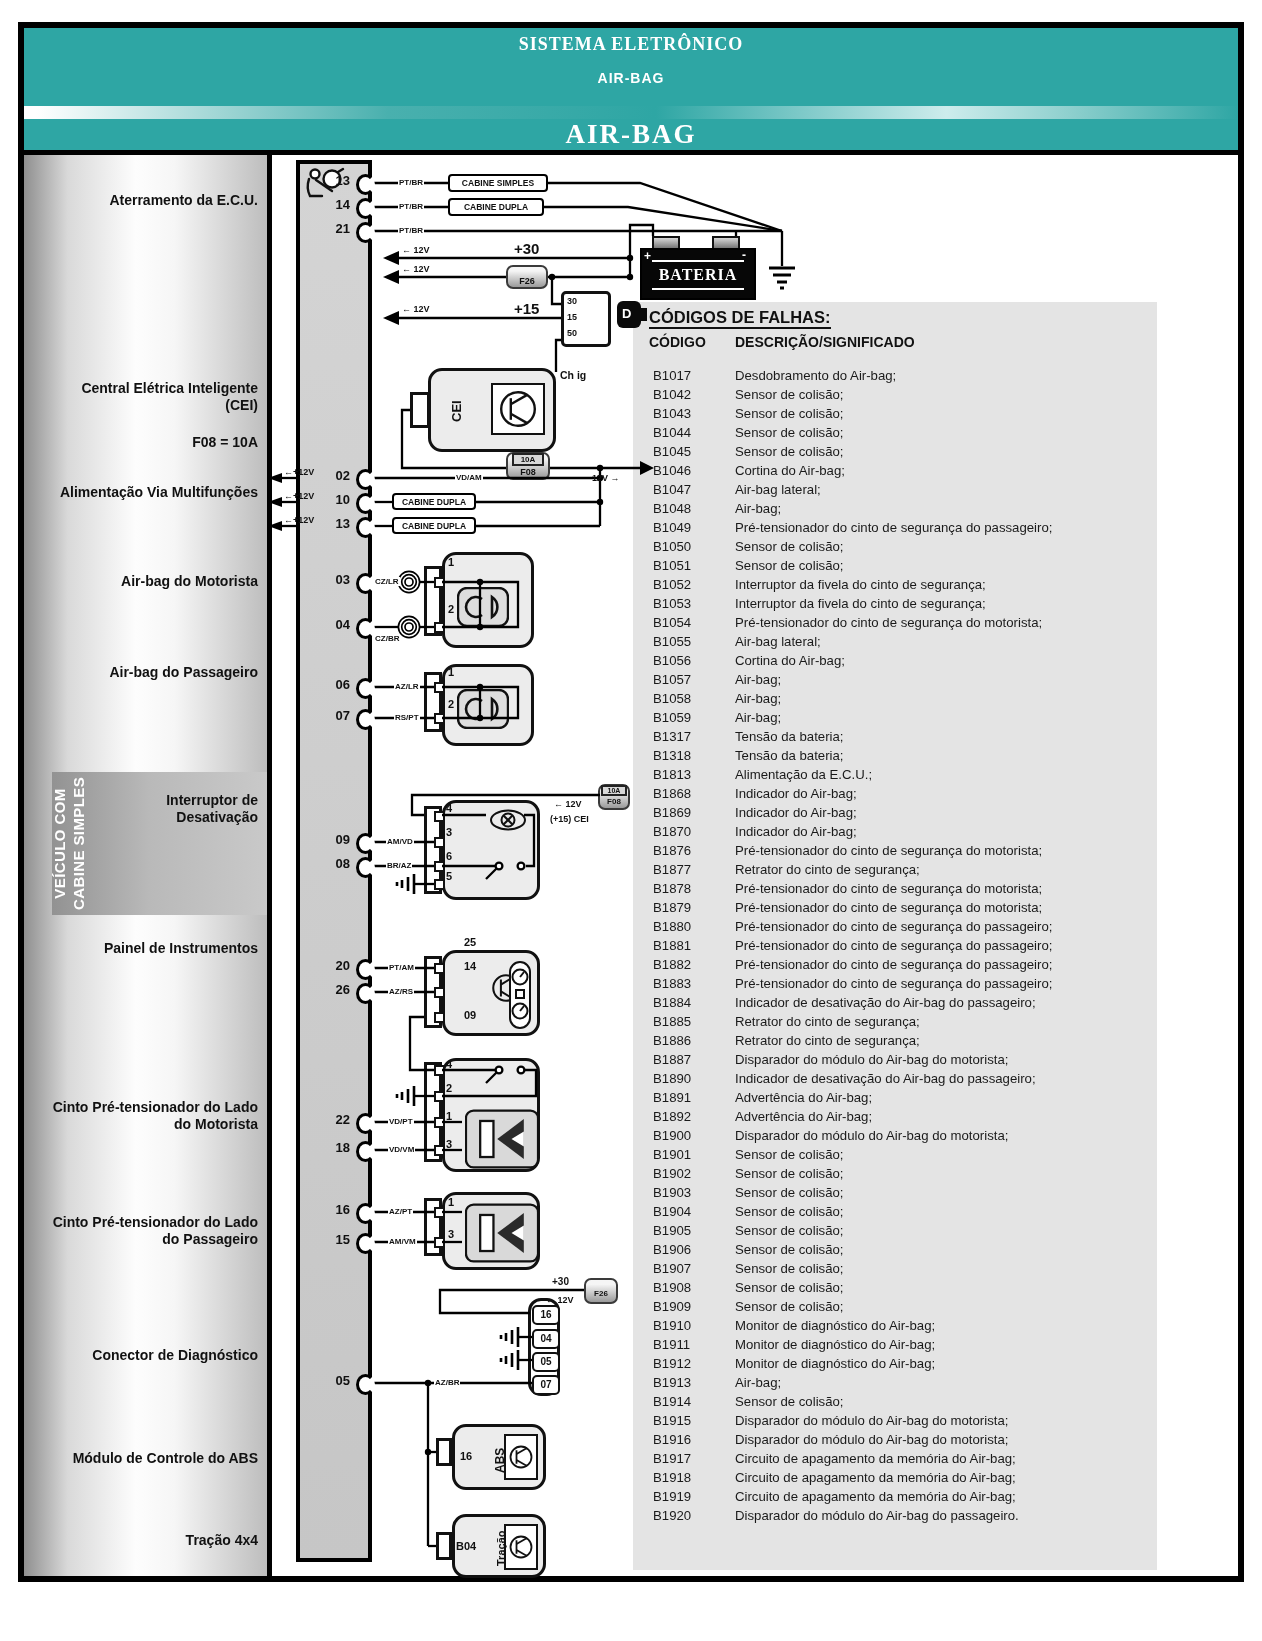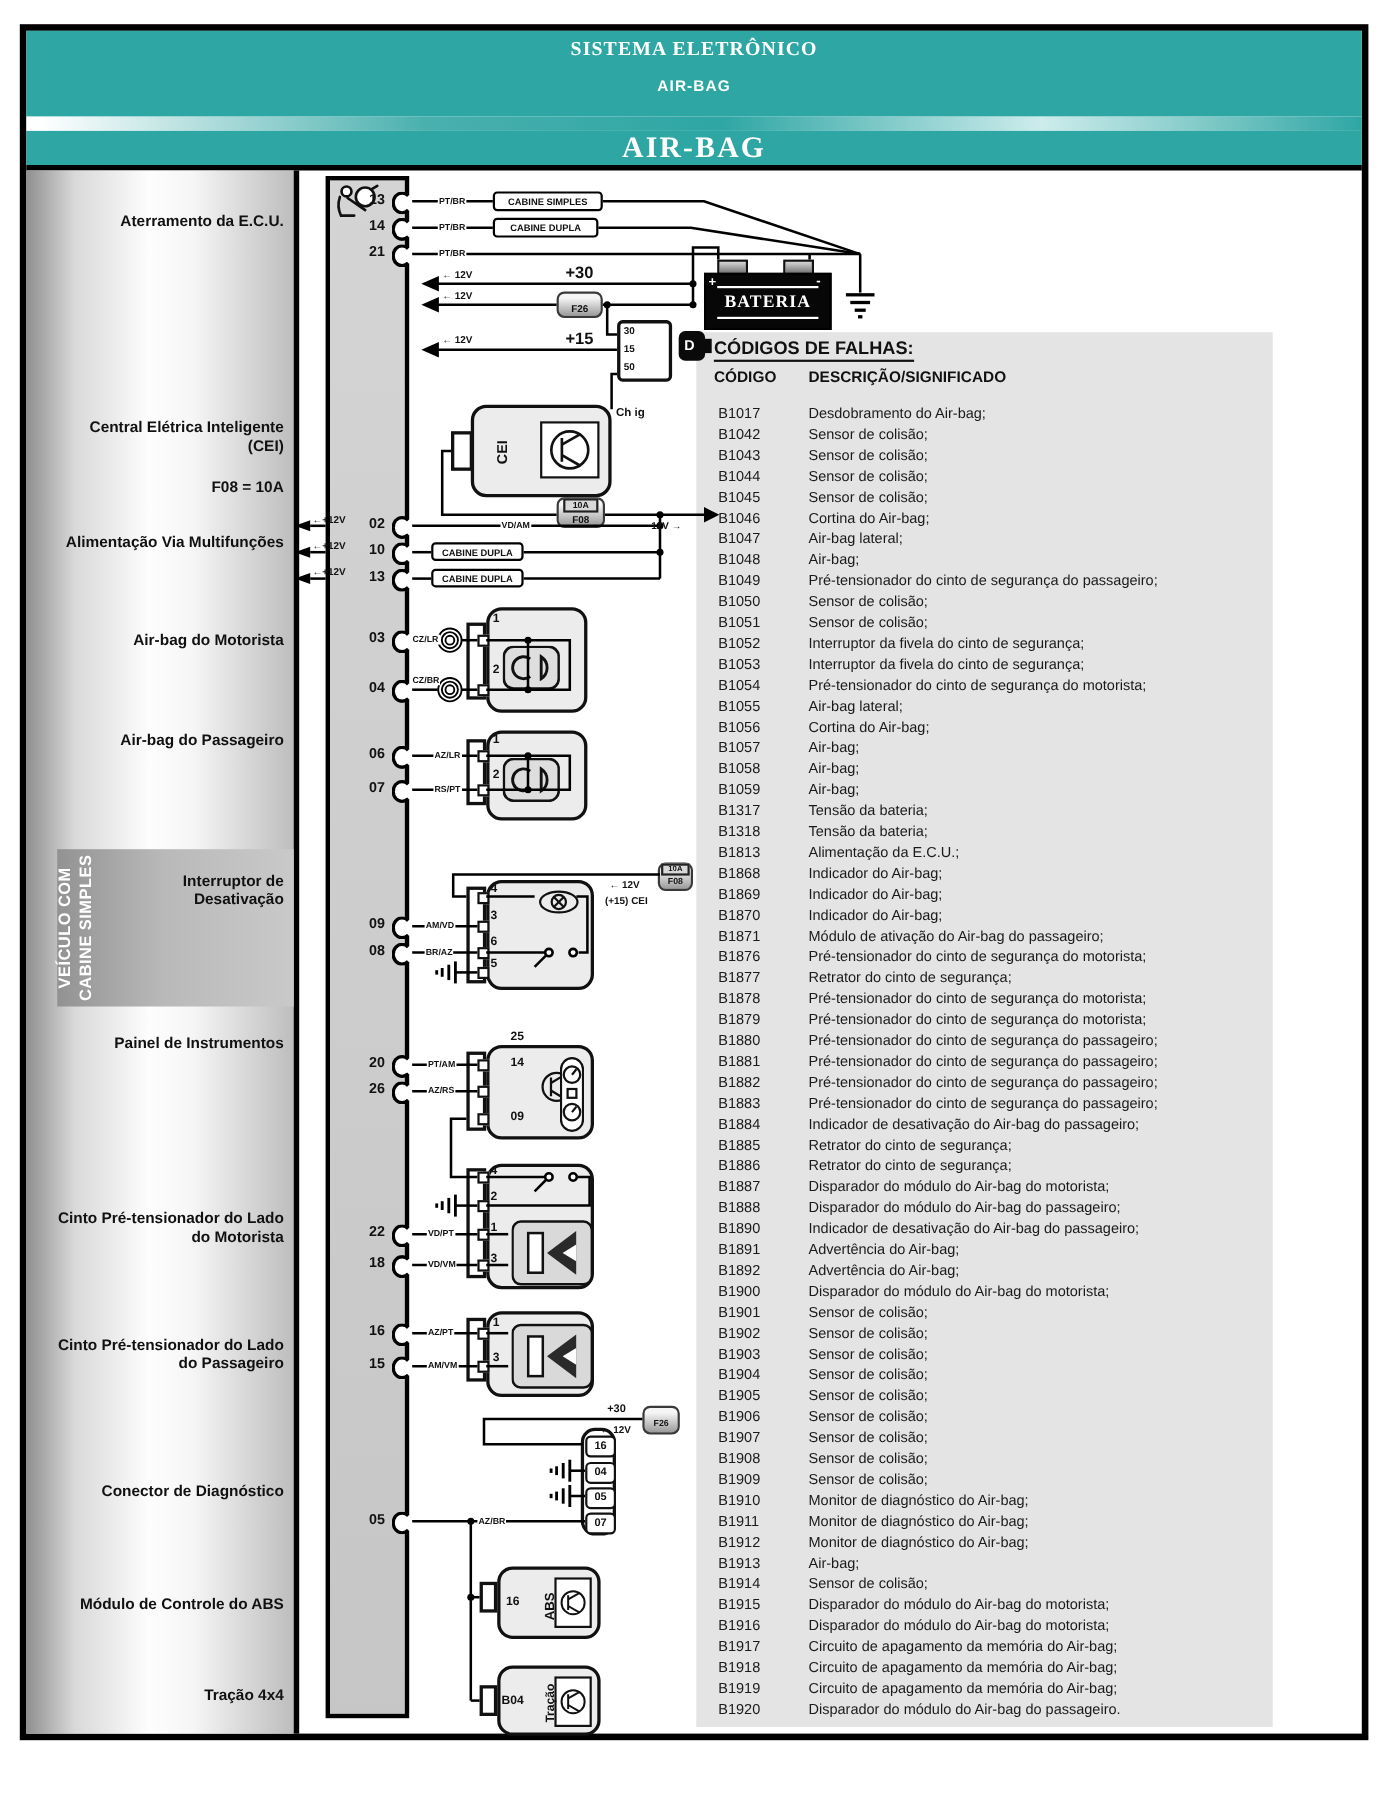--- a/index.html
+++ b/index.html
@@ -150,21 +150,21 @@
   <div class="a notch" style="top:1141px"></div>
   <div class="a notch" style="top:1203px"></div>
   <div class="a notch" style="top:1233px"></div>
   <div class="a notch" style="top:1374px"></div>
 
   <div class="a wl" style="left:398px;top:178px">PT/BR</div>
   <div class="a wl" style="left:398px;top:202px">PT/BR</div>
   <div class="a wl" style="left:398px;top:226px">PT/BR</div>
   <div class="a wl" style="left:455px;top:473px">VD/AM</div>
   <div class="a wl" style="left:374px;top:577px">CZ/LR</div>
-  <div class="a wl" style="left:374px;top:614px">CZ/BR</div>
+  <div class="a wl" style="left:374px;top:634px">CZ/BR</div>
   <div class="a wl" style="left:394px;top:682px">AZ/LR</div>
   <div class="a wl" style="left:394px;top:713px">RS/PT</div>
   <div class="a wl" style="left:386px;top:837px">AM/VD</div>
   <div class="a wl" style="left:386px;top:861px">BR/AZ</div>
   <div class="a wl" style="left:388px;top:963px">PT/AM</div>
   <div class="a wl" style="left:388px;top:987px">AZ/RS</div>
   <div class="a wl" style="left:388px;top:1117px">VD/PT</div>
   <div class="a wl" style="left:388px;top:1145px">VD/VM</div>
   <div class="a wl" style="left:388px;top:1207px">AZ/PT</div>
   <div class="a wl" style="left:388px;top:1237px">AM/VM</div>
@@ -642,24 +642,20 @@
       <div class="crow">
         <span class="ccode">B1869</span>
         <span class="cdesc">Indicador do Air-bag;</span>
       </div>
 
       <div class="crow">
         <span class="ccode">B1870</span>
         <span class="cdesc">Indicador do Air-bag;</span>
       </div>
 
-      <div class="crow">
-        <span class="ccode">B1871</span>
-        <span class="cdesc">Módulo de ativação do Air-bag do passageiro;</span>
-      </div>
 
       <div class="crow">
         <span class="ccode">B1876</span>
         <span class="cdesc">Pré-tensionador do cinto de segurança do motorista;</span>
       </div>
 
       <div class="crow">
         <span class="ccode">B1877</span>
         <span class="cdesc">Retrator do cinto de segurança;</span>
       </div>
@@ -707,24 +703,20 @@
       <div class="crow">
         <span class="ccode">B1886</span>
         <span class="cdesc">Retrator do cinto de segurança;</span>
       </div>
 
       <div class="crow">
         <span class="ccode">B1887</span>
         <span class="cdesc">Disparador do módulo do Air-bag do motorista;</span>
       </div>
 
-      <div class="crow">
-        <span class="ccode">B1888</span>
-        <span class="cdesc">Disparador do módulo do Air-bag do passageiro;</span>
-      </div>
 
       <div class="crow">
         <span class="ccode">B1890</span>
         <span class="cdesc">Indicador de desativação do Air-bag do passageiro;</span>
       </div>
 
       <div class="crow">
         <span class="ccode">B1891</span>
         <span class="cdesc">Advertência do Air-bag;</span>
       </div>

